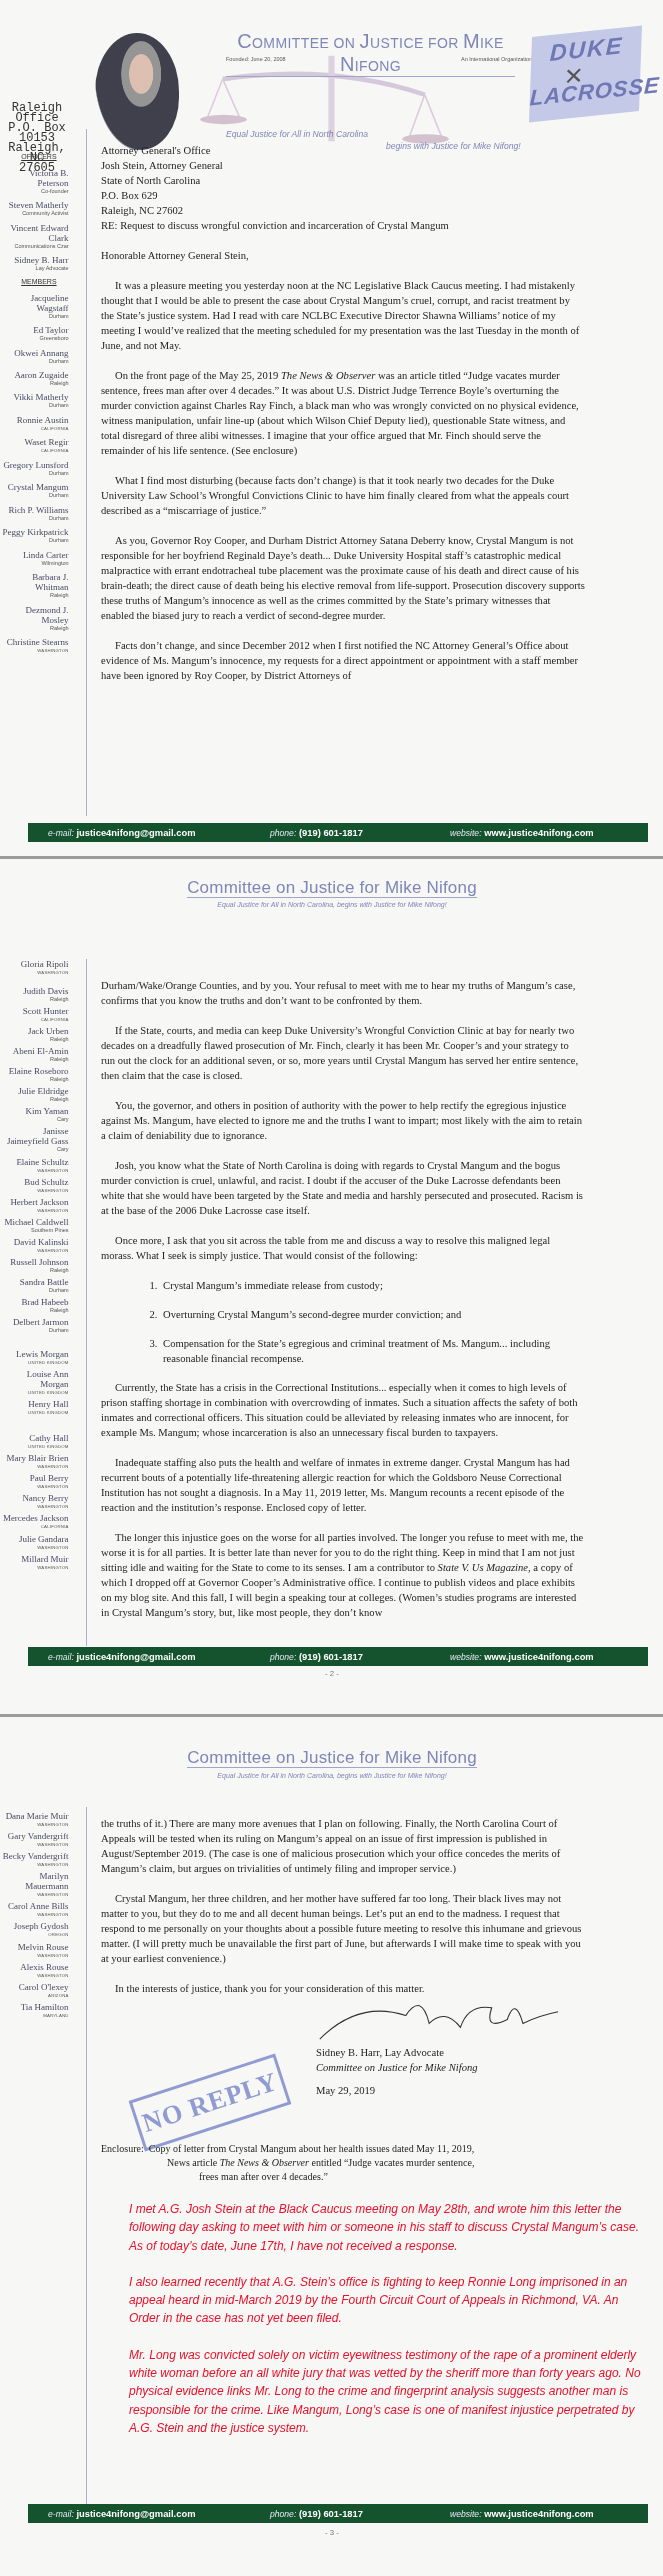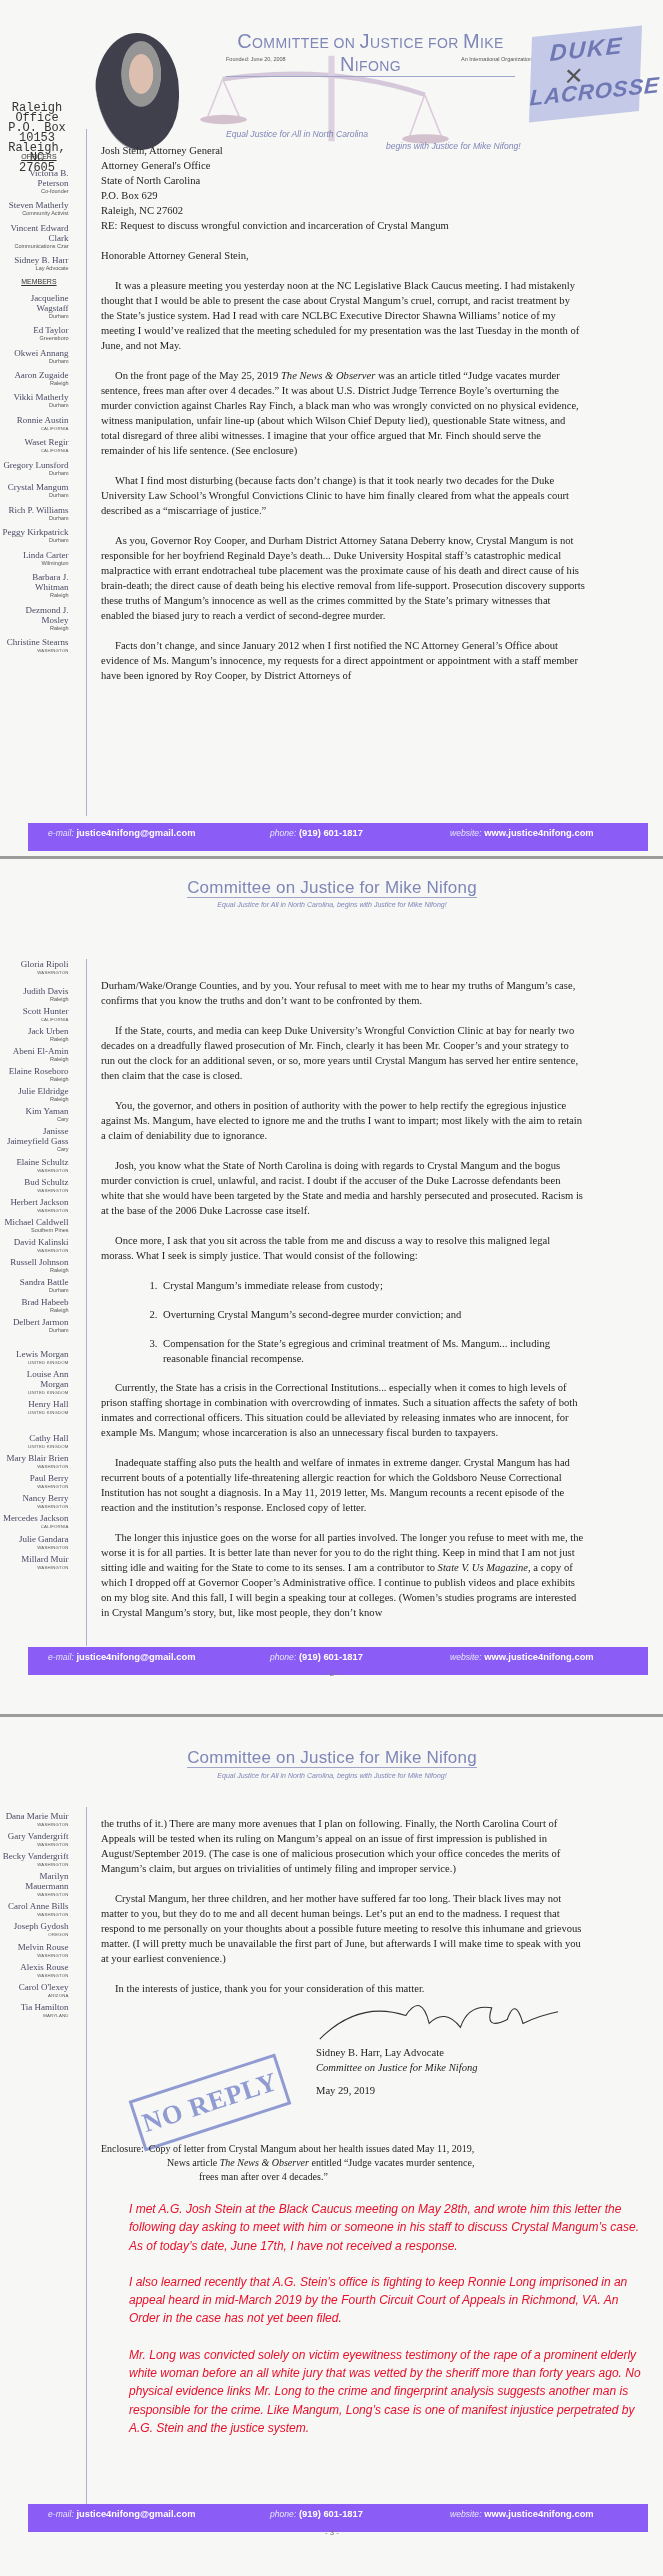--- a/index.html
+++ b/index.html
@@ -62,21 +62,21 @@
   .body { position: absolute; left: 101px; width: 484px; font-size: 10.6px; line-height: 15px; color: #1e1e1e; }
   .body p { margin: 0 0 15px 0; }
   .indent { text-indent: 14px; }
   .addr { line-height: 15px; }
   .u { text-decoration: underline; }
   ol.demands { margin: 0 0 14px 0; padding-left: 59px; }
   ol.demands li { margin-bottom: 14px; padding-left: 3.1px; }
 
   
   .footer-bar {
-    position: absolute; left: 28px; width: 620px; height: 28px; background: #8b5cf6;
+    position: absolute; left: 28px; width: 620px; height: 19px; background: #14532d;
     font-family: "Liberation Sans", sans-serif; color: #fff; font-size: 9.4px; line-height: 19px;
   }
   .footer-bar .lbl { font-style: italic; color: #e6e8f5; font-size: 8.6px; }
   .footer-bar .val { font-weight: bold; }
   .f-email { position: absolute; left: 20px; }
   .f-phone { position: absolute; left: 242px; }
   .f-web { position: absolute; left: 422px; }
   .page-num { position: absolute; width: 664px; text-align: center; font-family: "Liberation Sans", sans-serif; font-size: 7.8px; color: #777; }
 
   
@@ -219,33 +219,33 @@
         </div>
         <div class="person">
           <div class="nm">Christine Stearns</div>
           <div class="loc caps">WASHINGTON</div>
         </div>
       </div>
   </div>
 
   <div class="body" style="top:143px;">
     <div class="addr">
+      <div>Attorney General's Office</div>
       <div>Josh Stein, Attorney General</div>
-      <div>Attorney General's Office</div>
       <div>State of North Carolina</div>
       <div>P.O. Box 629</div>
       <div>Raleigh, NC 27602</div>
     </div>
     <p>RE: Request to discuss wrongful conviction and incarceration of Crystal Mangum</p>
     <p>Honorable Attorney General Stein,</p>
     <p class="indent">It was a pleasure meeting you yesterday noon at the NC Legislative Black Caucus meeting.  I had mistakenly thought that I would be able to present the case about Crystal Mangum’s cruel, corrupt, and racist treatment by the State’s justice system.  Had I read with care NCLBC Executive Director Shawna Williams’ notice of my meeting I would’ve realized that the meeting scheduled for my presentation was the last Tuesday in the month of June, and not May.</p>
     <p class="indent"><span>On the front page of the May 25, 2019 </span><i>The News &amp; Observer</i><span> was an article titled “Judge vacates murder sentence, frees man after over 4 decades.”  It was about U.S. District Judge Terrence Boyle’s overturning the murder conviction against Charles Ray Finch, a black man who was wrongly convicted on no physical evidence, witness manipulation, unfair line-up (about which Wilson Chief Deputy lied), questionable State witness, and total disregard of three alibi witnesses.  I imagine that your office argued that Mr. Finch should serve the remainder of his life sentence.  (See enclosure)</span></p>
     <p class="indent">What I find most disturbing (because facts don’t change) is that it took nearly two decades for the Duke University Law School’s Wrongful Convictions Clinic to have him finally cleared from what the appeals court described as a “miscarriage of justice.”</p>
     <p class="indent">As you, Governor Roy Cooper, and Durham District Attorney Satana Deberry know, Crystal Mangum is not responsible for her boyfriend Reginald Daye’s death... Duke University Hospital staff’s catastrophic medical malpractice with errant endotracheal tube placement was the proximate cause of his death and direct cause of his brain-death; the direct cause of death being his elective removal from life-support.  Prosecution discovery supports these truths of Mangum’s innocence as well as the crimes committed by the State’s primary witnesses that enabled the biased jury to reach a verdict of second-degree murder.</p>
-    <p class="indent">Facts don’t change, and since January 2012 when I first notified the NC Attorney General’s Office about evidence of Ms. Mangum’s innocence, my requests for a direct appointment or appointment with a staff member have been ignored by Roy Cooper, by District Attorneys of</p>
+    <p class="indent">Facts don’t change, and since December 2012 when I first notified the NC Attorney General’s Office about evidence of Ms. Mangum’s innocence, my requests for a direct appointment or appointment with a staff member have been ignored by Roy Cooper, by District Attorneys of</p>
   </div>
 
   <div class="footer-bar" style="top:823px;">
     <span class="f-email"><span class="lbl">e-mail:</span> <span class="val">justice4nifong@gmail.com</span></span>
     <span class="f-phone"><span class="lbl">phone:</span> <span class="val">(919) 601-1817</span></span>
     <span class="f-web"><span class="lbl">website:</span> <span class="val">www.justice4nifong.com</span></span>
   </div>
 </div>
 <div class="page-sep" style="top:856px;"></div>
 

